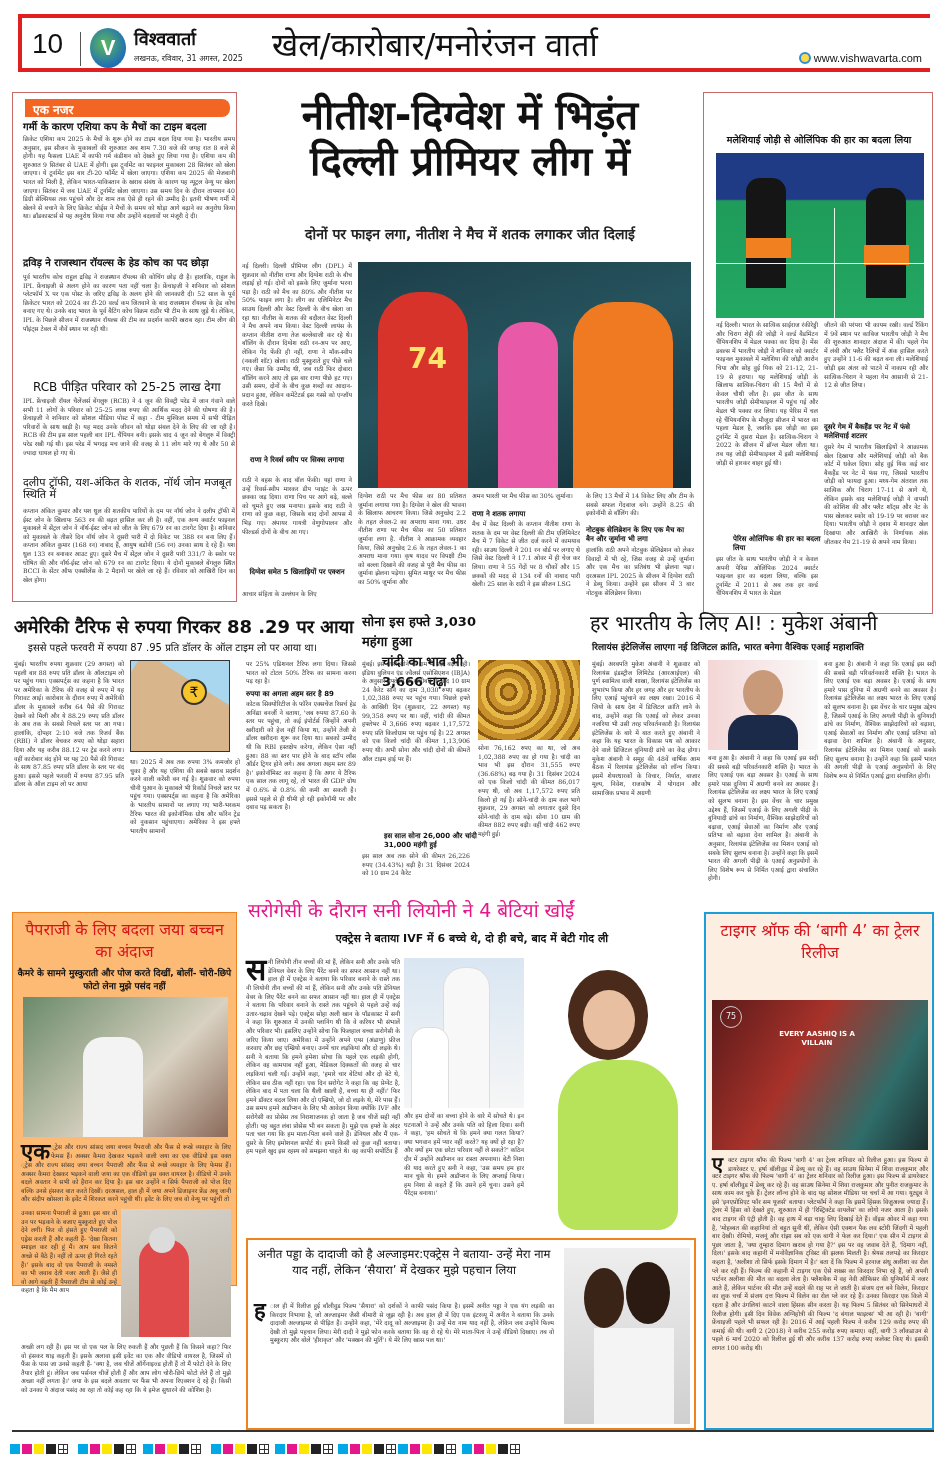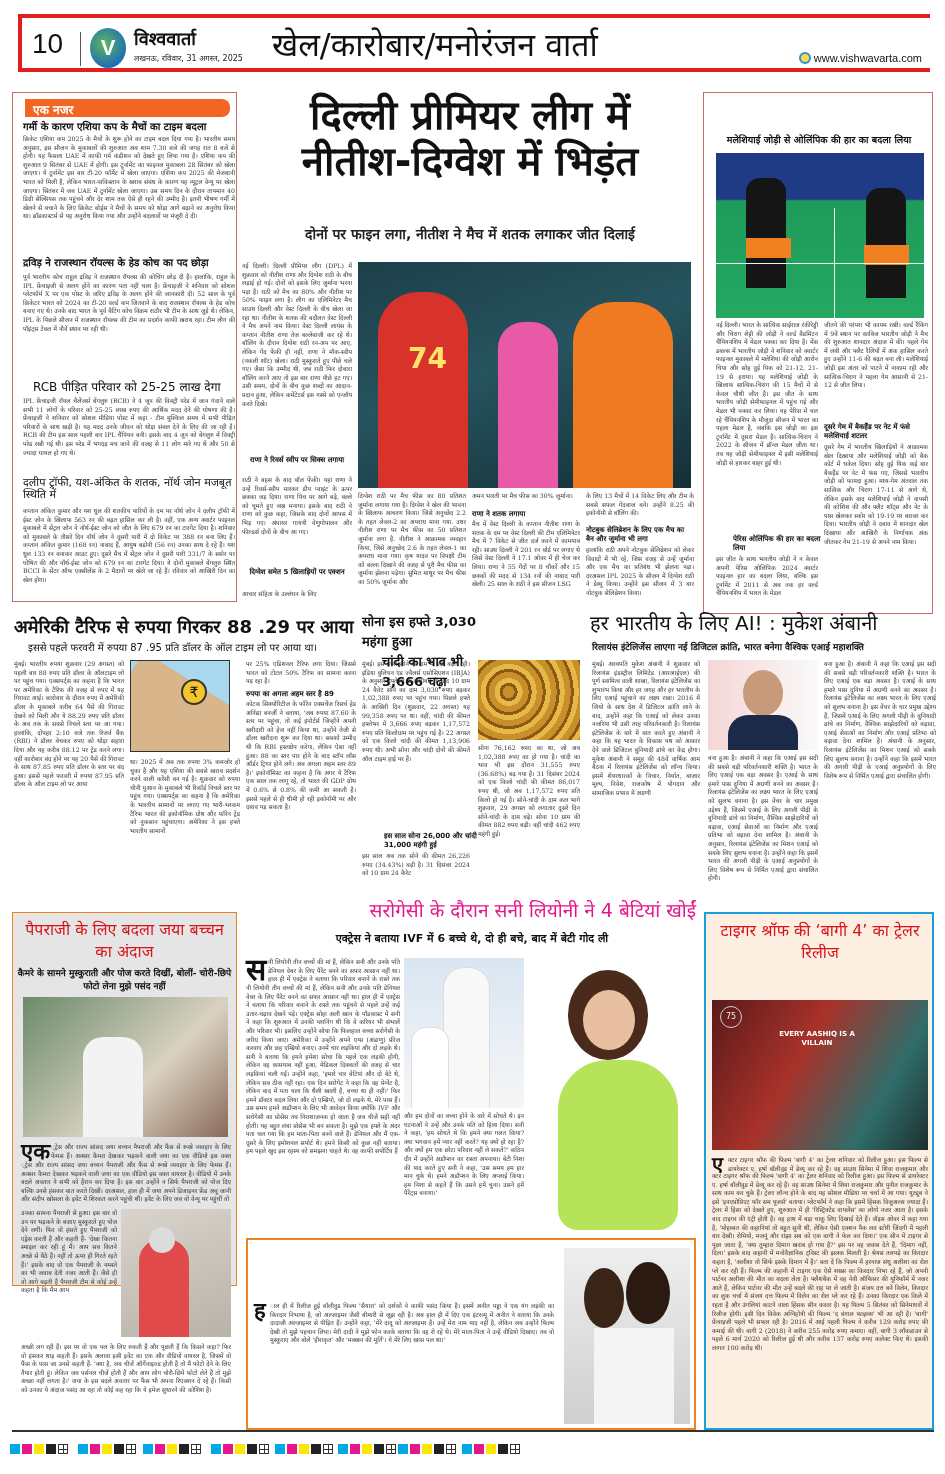--- a/index.html
+++ b/index.html
@@ -50,22 +50,22 @@
   <div class="abs body-text" style="left:10px;top:42px;width:212px;height:120px">क्रिकेट एशिया कप 2025 के मैचों के शुरू होने का टाइम बदल दिया गया है। भारतीय समय अनुसार, इस सीजन के मुकाबलों की शुरुआत अब शाम 7.30 बजे की जगह रात 8 बजे से होगी। यह फैसला UAE में काफी गर्म कंडीशन को देखते हुए लिया गया है। एशिया कप की शुरुआत 9 सितंबर से UAE में होगी। इस टूर्नामेंट का फाइनल मुकाबला 28 सितंबर को खेला जाएगा। ये टूर्नामेंट इस बार टी-20 फॉर्मेट में खेला जाएगा। एशिया कप 2025 की मेजबानी भारत को मिली है, लेकिन भारत-पाकिस्तान के खराब संबंध के कारण यह न्यूट्रल वेन्यू पर खेला जाएगा। सितंबर में जब UAE में टूर्नामेंट खेला जाएगा। उस समय दिन के दौरान तापमान 40 डिग्री सेल्सियस तक पहुंचने और देर शाम तक ऐसे ही रहने की उम्मीद है। इतनी भीषण गर्मी में खेलने से बचाने के लिए क्रिकेट बोर्ड्स ने मैचों के समय को थोड़ा आगे बढ़ाने का अनुरोध किया था। ब्रॉडकास्टर्स से यह अनुरोध किया गया और उन्होंने बदलावों पर मंजूरी दे दी।</div>
   <div class="abs hl" style="left:10px;top:164px;width:212px;font-size:10px">द्रविड़ ने राजस्थान रॉयल्स के हेड कोच का पद छोड़ा</div>
   <div class="abs body-text" style="left:10px;top:180px;width:212px;height:100px">पूर्व भारतीय कोच राहुल द्रविड़ ने राजस्थान रॉयल्स की कोचिंग छोड़ दी है। हालांकि, राहुल के IPL फ्रेंचाइजी से अलग होने का कारण पता नहीं चला है। फ्रेंचाइजी ने शनिवार को सोशल प्लेटफॉर्म X पर एक पोस्ट के जरिए द्रविड़ के अलग होने की जानकारी दी। 52 साल के पूर्व क्रिकेटर भारत को 2024 का टी-20 वर्ल्ड कप जितवाने के बाद राजस्थान रॉयल्स के हेड कोच बनाए गए थे। उनके बाद भारत के पूर्व बैटिंग कोच विक्रम राठौर भी टीम के साथ जुड़े थे। लेकिन, IPL के पिछले सीजन में राजस्थान रॉयल्स की टीम का प्रदर्शन काफी खराब रहा। टीम लीग की पॉइंट्स टेबल में नौवें स्थान पर रही थी।</div>
   <div class="abs hl" style="left:20px;top:288px;width:212px;font-size:12px;font-weight:normal">RCB पीड़ित परिवार को 25-25 लाख देगा</div>
   <div class="abs body-text" style="left:10px;top:304px;width:212px;height:76px">IPL फ्रेंचाइजी रॉयल चैलेंजर्स बेंगलुरु (RCB) ने 4 जून की विक्ट्री परेड में जान गंवाने वाले सभी 11 लोगों के परिवार को 25-25 लाख रुपए की आर्थिक मदद देने की घोषणा की है। फ्रेंचाइजी ने शनिवार को सोशल मीडिया पोस्ट में कहा - टीम मुश्किल समय में सभी पीड़ित परिवारों के साथ खड़ी है। यह मदद उनके जीवन को थोड़ा संबल देने के लिए की जा रही है। RCB की टीम इस साल पहली बार IPL चैंपियन बनी। इसके बाद 4 जून को बेंगलुरु में विक्ट्री परेड रखी गई थी। इस परेड में भगदड़ मच जाने की वजह से 11 लोग मारे गए थे और 50 से ज्यादा घायल हो गए थे।</div>
   <div class="abs hl" style="left:10px;top:384px;width:212px;font-size:11px;font-weight:normal">दलीप ट्रॉफी, यश-अंकित के शतक, नॉर्थ जोन मजबूत स्थिति में</div>
   <div class="abs body-text" style="left:10px;top:414px;width:212px;height:90px">कप्तान अंकित कुमार और यश धुल की शतकीय पारियों के दम पर नॉर्थ जोन ने दलीप ट्रॉफी में ईस्ट जोन के खिलाफ 563 रन की बढ़त हासिल कर ली है। वहीं, एक अन्य क्वार्टर फाइनल मुकाबले में सेंट्रल जोन ने नॉर्थ-ईस्ट जोन को जीत के लिए 679 रन का टारगेट दिया है। शनिवार को मुकाबले के तीसरे दिन नॉर्थ जोन ने दूसरी पारी में दो विकेट पर 388 रन बना लिए हैं। कप्तान अंकित कुमार (168 रन) नाबाद हैं, आयुष बडोनी (56 रन) उनका साथ दे रहे हैं। यश धुल 133 रन बनाकर आउट हुए। दूसरे मैच में सेंट्रल जोन ने दूसरी पारी 331/7 के स्कोर पर घोषित की और नॉर्थ-ईस्ट जोन को 679 रन का टारगेट दिया। ये दोनों मुकाबले बेंगलुरु स्थित BCCI के सेंटर ऑफ एक्सीलेंस के 2 मैदानों पर खेले जा रहे हैं। रविवार को आखिरी दिन का खेल होगा।</div>
 </div>
 
 <div class="abs hl" style="left:250px;top:92px;width:440px;font-size:40px;text-align:center;line-height:46px">
+  <div>नीतीश-दिग्वेश में भिड़ंत</div>
   <div>दिल्ली प्रीमियर लीग में</div>
-  <div>नीतीश-दिग्वेश में भिड़ंत</div>
 </div>
 <div class="abs" style="left:245px;top:224px;width:450px;font-size:14px;font-weight:bold;text-align:center;color:#222">दोनों पर फाइन लगा, नीतीश ने मैच में शतक लगाकर जीत दिलाई</div>
 <div class="abs body-text" style="left:242px;top:262px;width:110px;height:192px">नई दिल्ली। दिल्ली प्रीमियर लीग (DPL) में शुक्रवार को नीतीश राणा और दिग्वेश राठी के बीच लड़ाई हो गई। दोनों को इसके लिए जुर्माना भरना पड़ा है। राठी को मैच का 80% और नीतीश पर 50% फाइन लगा है। लीग का एलिमिनेटर मैच साउथ दिल्ली और वेस्ट दिल्ली के बीच खेला जा रहा था। नीतीश के शतक की बदौलत वेस्ट दिल्ली ने मैच अपने नाम किया। वेस्ट दिल्ली लायंस के कप्तान नीतीश राणा तेज बल्लेबाजी कर रहे थे। बॉलिंग के दौरान दिग्वेश राठी रन-अप पर आए, लेकिन गेंद फेंकी ही नहीं, राणा ने मॉक-स्वीप (नकली शॉट) खेला। राठी मुस्कुराते हुए पीछे चले गए। जैसा कि उम्मीद थी, जब राठी फिर दोबारा बॉलिंग करने आए तो इस बार राणा पीछे हट गए। उसी समय, दोनों के बीच कुछ शब्दों का आदान-प्रदान हुआ, लेकिन कमेंटेटर्स इस गस्से को एन्जॉय करते दिखे।</div>
 <div class="abs sub" style="left:242px;top:456px;width:110px;text-align:center">राणा ने रिवर्स स्वीप पर सिक्स लगाया</div>
 <div class="abs body-text" style="left:242px;top:476px;width:110px;height:80px">राठी ने बहस के बाद बॉल फेंकी। यहां राणा ने उन्हें रिवर्स-स्वीप मारकर डीप प्वाइंट के ऊपर छक्का जड़ दिया। राणा पिच पर आगे बढ़े, बल्ले को चूमते हुए जश्न मनाया। इसके बाद राठी ने राणा को कुछ कहा, जिसके बाद दोनों आपस में भिड़ गए। अंपायर गायत्री वेणुगोपालन और फील्डर्स दोनों के बीच आ गए।</div>
 <div class="abs sub" style="left:242px;top:568px;width:110px;text-align:center">दिग्वेश समेत 5 खिलाड़ियों पर एक्शन</div>
 <div class="abs body-text" style="left:242px;top:590px;width:110px;height:12px">आचार संहिता के उल्लंघन के लिए</div>
 <div class="photo" style="left:358px;top:262px;width:333px;height:226px;background:linear-gradient(160deg,#1d3f4a 0%,#26545e 45%,#142f38 100%)">
   <div class="abs" style="left:20px;top:30px;width:90px;height:200px;background:#d8332a;border-radius:40px 40px 0 0"></div>
   <div class="abs" style="left:50px;top:80px;color:#ffe36a;font-weight:bold;font-size:28px">74</div>
@@ -123,54 +123,55 @@
 <div class="abs hl" style="left:590px;top:612px;width:350px;font-size:20px;font-weight:normal;white-space:nowrap">हर भारतीय के लिए AI! : मुकेश अंबानी</div>
 <div class="abs" style="left:592px;top:640px;width:345px;font-size:9px;font-weight:bold;white-space:nowrap">रिलायंस इंटेलिजेंस लाएगा नई डिजिटल क्रांति, भारत बनेगा वैश्विक एआई महाशक्ति</div>
 <div class="abs body-text" style="left:592px;top:660px;width:108px;height:222px">मुंबई। अरबपति मुकेश अंबानी ने शुक्रवार को रिलायंस इंडस्ट्रीज लिमिटेड (आरआईएल) की पूर्ण स्वामित्व वाली शाखा, रिलायंस इंटेलिजेंस का शुभारंभ किया और हर जगह और हर भारतीय के लिए एआई पहुंचाने का लक्ष्य रखा। 2016 में जियो के साथ देश में डिजिटल क्रांति लाने के बाद, उन्होंने कहा कि एआई को लेकर उनका नजरिया भी उसी तरह परिवर्तनकारी है। रिलायंस इंटेलिजेंस के बारे में बात करते हुए अंबानी ने कहा कि यह भारत के विकास पथ को आकार देने वाले डिजिटल बुनियादी ढांचे का केंद्र होगा। मुकेश अंबानी ने समूह की 48वें वार्षिक आम बैठक में रिलायंस इंटेलिजेंस को लॉन्च किया। इसमें शेयरधारकों के विचार, निर्यात, बाजार मूल्य, निवेश, राजकोष में योगदान और सामाजिक प्रभाव में अग्रणी</div>
 <div class="photo" style="left:708px;top:660px;width:110px;height:90px;background:linear-gradient(90deg,#f4d6d6,#fafafa)">
   <div class="abs" style="left:35px;top:10px;width:40px;height:46px;border-radius:50%;background:#c99a7a"></div>
   <div class="abs" style="left:20px;top:55px;width:70px;height:40px;background:#1b2a48;border-radius:20px 20px 0 0"></div>
 </div>
 <div class="abs body-text" style="left:708px;top:754px;width:110px;height:128px">बना हुआ है। अंबानी ने कहा कि एआई इस सदी की सबसे बड़ी परिवर्तनकारी शक्ति है। भारत के लिए एआई एक बड़ा अवसर है। एआई के साथ हमारे पास दुनिया में अग्रणी बनने का अवसर है। रिलायंस इंटेलिजेंस का लक्ष्य भारत के लिए एआई को सुलभ बनाना है। इस वेंचर के चार प्रमुख उद्देश्य हैं, जिसमें एआई के लिए अगली पीढ़ी के बुनियादी ढांचे का निर्माण, वैश्विक साझेदारियों को बढ़ावा, एआई सेवाओं का निर्माण और एआई प्रतिभा को बढ़ावा देना शामिल है। अंबानी के अनुसार, रिलायंस इंटेलिजेंस का मिशन एआई को सबके लिए सुलभ बनाना है। उन्होंने कहा कि इसमें भारत की अगली पीढ़ी के एआई अनुप्रयोगों के लिए विशेष रूप से निर्मित एआई द्वारा संचालित होगी।</div>
 <div class="abs body-text" style="left:824px;top:660px;width:112px;height:222px">बना हुआ है। अंबानी ने कहा कि एआई इस सदी की सबसे बड़ी परिवर्तनकारी शक्ति है। भारत के लिए एआई एक बड़ा अवसर है। एआई के साथ हमारे पास दुनिया में अग्रणी बनने का अवसर है। रिलायंस इंटेलिजेंस का लक्ष्य भारत के लिए एआई को सुलभ बनाना है। इस वेंचर के चार प्रमुख उद्देश्य हैं, जिसमें एआई के लिए अगली पीढ़ी के बुनियादी ढांचे का निर्माण, वैश्विक साझेदारियों को बढ़ावा, एआई सेवाओं का निर्माण और एआई प्रतिभा को बढ़ावा देना शामिल है। अंबानी के अनुसार, रिलायंस इंटेलिजेंस का मिशन एआई को सबके लिए सुलभ बनाना है। उन्होंने कहा कि इसमें भारत की अगली पीढ़ी के एआई अनुप्रयोगों के लिए विशेष रूप से निर्मित एआई द्वारा संचालित होगी।</div>
 
-<div class="abs" style="left:12px;top:912px;width:225px;height:374px;background:#e5e5e5;border:1px solid #f0821e">
+<div class="abs" style="left:12px;top:912px;width:225px;height:374px;background:#fdba74;border:1px solid #f0821e">
   <div class="abs hl" style="left:4px;top:6px;width:215px;font-size:16px;color:#d7141a;text-align:center;font-weight:normal;line-height:22px">पैपराजी के लिए बदला जया बच्चन का अंदाज</div>
   <div class="abs" style="left:4px;top:54px;width:215px;font-size:9px;font-weight:bold;text-align:center;line-height:13px">कैमरे के सामने मुस्कुराती और पोज करते दिखीं, बोलीं- चोरी-छिपे फोटो लेना मुझे पसंद नहीं</div>
   <div class="photo" style="left:10px;top:84px;width:205px;height:140px;background:linear-gradient(135deg,#6a8a6a,#d9d1c1 60%,#8a6a5a)">
     <div class="abs" style="left:60px;top:40px;width:60px;height:100px;background:#f3f3f3;border-radius:20px 20px 0 0"></div>
   </div>
   <div class="abs" style="left:8px;top:228px;font-size:22px;font-weight:bold;line-height:22px">एक</div>
   <div class="abs body-text" style="left:38px;top:230px;width:180px;height:16px">्ट्रेस और राज्य सांसद जया बच्चन पैपराजी और फैंस से रूखे व्यवहार के लिए फेमस हैं। अक्सर कैमरा देखकर भड़कने वाली जया का एक वीडियो इस वक्त वायरल है। वीडियो में उनके बदले अवतार ने सभी को हैरान कर दिया है। इस बार उन्होंने न सिर्फ पैपराजी को पोज दिए बल्कि उनसे हंसकर बात करते दिखीं। दरअसल, हाल ही में जया अपने डिजाइनर फ्रेंड अबू जानी और संदीप खोसला के इवेंट में शिरकत करने पहुंची थीं। इवेंट के लिए जब वो वेन्यू पर पहुंचीं तो</div>
   <div class="abs body-text" style="left:8px;top:248px;width:210px;height:46px">्ट्रेस और राज्य सांसद जया बच्चन पैपराजी और फैंस से रूखे व्यवहार के लिए फेमस हैं। अक्सर कैमरा देखकर भड़कने वाली जया का एक वीडियो इस वक्त वायरल है। वीडियो में उनके बदले अवतार ने सभी को हैरान कर दिया है। इस बार उन्होंने न सिर्फ पैपराजी को पोज दिए बल्कि उनसे हंसकर बात करते दिखीं। दरअसल, हाल ही में जया अपने डिजाइनर फ्रेंड अबू जानी और संदीप खोसला के इवेंट में शिरकत करने पहुंची थीं। इवेंट के लिए जब वो वेन्यू पर पहुंचीं तो</div>
   <div class="abs body-text" style="left:8px;top:296px;width:96px;height:132px">उनका सामना पैपराजी से हुआ। इस बार वो उन पर भड़कने के बजाए मुस्कुराते हुए पोज देने लगीं। फिर वो हंसते हुए पैपराजी को एड्रेस करती हैं और कहती हैं- 'देखा कितना स्माइल कर रही हूं मैं। आप सब कितने अच्छे से बैठे हैं। नहीं तो ऊपर ही गिरते रहते हैं।' इसके बाद वो एक पैपराजी के नमस्ते का भी जवाब देती नजर आती हैं। जैसे ही वो आगे बढ़ती हैं पैपराजी टीम से कोई उन्हें कहता है कि मैम आप</div>
   <div class="photo" style="left:108px;top:296px;width:110px;height:128px;background:linear-gradient(160deg,#d8d4cc,#b9b2a8)">
     <div class="abs" style="left:18px;top:30px;width:50px;height:100px;background:#e04a4a;border-radius:22px 22px 0 0"></div>
     <div class="abs" style="left:28px;top:18px;width:26px;height:26px;border-radius:50%;background:#dcdcdc"></div>
   </div>
   <div class="abs body-text" style="left:8px;top:430px;width:210px;height:84px">अच्छी लग रही हैं। इस पर वो एक पल के लिए रुकती हैं और पूछती हैं कि किसने कहा? फिर वो हंसकर थाइ कहती हैं। इसके अलावा इसी इवेंट का एक और वीडियो वायरल है, जिसमें वो फैंस के पास जा उनसे कहती हैं- 'क्या है, जब चीजें ऑर्गेनाइज्ड होती हैं तो मैं फोटो देने के लिए तैयार होती हूं। लेकिन जब पर्सनल चीजें होती हैं और आप लोग चोरी-छिपे फोटो लेते हैं तो मुझे अच्छा नहीं लगता है।' जया के इस बदले अवतार पर फैंस भी अपना रिएक्शन दे रहे हैं। किसी को उनका ये अंदाज पसंद आ रहा तो कोई कह रहा कि ये इमेज सुधारने की कोशिश है।</div>
 </div>
 
-<div class="abs hl" style="left:248px;top:900px;width:448px;font-size:19px;color:#e5168a;text-align:right;font-weight:normal">सरोगेसी के दौरान सनी लियोनी ने 4 बेटियां खोईं</div>
+<div class="abs hl" style="left:248px;top:900px;width:448px;font-size:19px;color:#e5168a;text-align:left;font-weight:normal">सरोगेसी के दौरान सनी लियोनी ने 4 बेटियां खोईं</div>
 <div class="abs" style="left:248px;top:930px;width:448px;font-size:11px;text-align:center;font-weight:bold">एक्ट्रेस ने बताया IVF में 6 बच्चे थे, दो ही बचे, बाद में बेटी गोद ली</div>
 <div class="abs" style="left:246px;top:955px;font-size:30px;font-weight:bold;line-height:30px">स</div>
 <div class="abs body-text" style="left:268px;top:958px;width:132px;height:24px">नी लियोनी तीन बच्चों की मां हैं, लेकिन सनी और उनके पति डेनियल वेबर के लिए पैरेंट बनने का सफर आसान नहीं था। हाल ही में एक्ट्रेस ने बताया कि परिवार बनाने के रास्ते तक पहुंचने से पहले उन्हें कई उतार-चढ़ाव देखने पड़े। एक्ट्रेस सोहा अली खान के पॉडकास्ट में सनी ने कहा कि शुरुआत में उनकी प्लानिंग थी कि वे करियर भी संभालें और परिवार भी। इसलिए उन्होंने सोचा कि फिलहाल बच्चा सरोगेसी के जरिए किया जाए। अमेरिका में उन्होंने अपने एग्स (अंडाणु) फ्रीज करवाए और छह एम्ब्रियो बनाए। उनमें चार लड़कियां और दो लड़के थे। सनी ने बताया कि हमने हमेशा सोचा कि पहले एक लड़की होगी, लेकिन वह कामयाब नहीं हुआ, मेडिकल दिक्कतों की वजह से चार लड़कियां चली गईं। उन्होंने कहा, 'हमारे चार बेटियां और दो बेटे थे, लेकिन सब ठीक नहीं रहा। एक दिन सरोगेट ने कहा कि वह प्रेग्नेंट है, लेकिन बाद में पता चला कि थैली खाली है, बच्चा था ही नहीं।' फिर हमने डॉक्टर बदल लिया और दो एम्ब्रियो, जो दो लड़के थे, मेरे पास हैं। उस समय हमने अडॉप्शन के लिए भी आवेदन किया क्योंकि IVF और सरोगेसी का प्रोसेस तब निराशाजनक हो जाता है जब चीजें सही नहीं होतीं। यह बहुत लंबा प्रोसेस भी बन सकता है। मुझे एक हफ्ते के अंदर पता चल गया कि हम माता-पिता बनने वाले हैं। डेनियल और मैं एक-दूसरे के लिए इमोशनल सपोर्ट थे। हमने किसी को कुछ नहीं बताया। हम पहले खुद इस रहस्य को समझना चाहते थे। वह काफी सपोर्टिव हैं</div>
 <div class="abs body-text" style="left:246px;top:984px;width:154px;height:242px">नी लियोनी तीन बच्चों की मां हैं, लेकिन सनी और उनके पति डेनियल वेबर के लिए पैरेंट बनने का सफर आसान नहीं था। हाल ही में एक्ट्रेस ने बताया कि परिवार बनाने के रास्ते तक पहुंचने से पहले उन्हें कई उतार-चढ़ाव देखने पड़े। एक्ट्रेस सोहा अली खान के पॉडकास्ट में सनी ने कहा कि शुरुआत में उनकी प्लानिंग थी कि वे करियर भी संभालें और परिवार भी। इसलिए उन्होंने सोचा कि फिलहाल बच्चा सरोगेसी के जरिए किया जाए। अमेरिका में उन्होंने अपने एग्स (अंडाणु) फ्रीज करवाए और छह एम्ब्रियो बनाए। उनमें चार लड़कियां और दो लड़के थे। सनी ने बताया कि हमने हमेशा सोचा कि पहले एक लड़की होगी, लेकिन वह कामयाब नहीं हुआ, मेडिकल दिक्कतों की वजह से चार लड़कियां चली गईं। उन्होंने कहा, 'हमारे चार बेटियां और दो बेटे थे, लेकिन सब ठीक नहीं रहा। एक दिन सरोगेट ने कहा कि वह प्रेग्नेंट है, लेकिन बाद में पता चला कि थैली खाली है, बच्चा था ही नहीं।' फिर हमने डॉक्टर बदल लिया और दो एम्ब्रियो, जो दो लड़के थे, मेरे पास हैं। उस समय हमने अडॉप्शन के लिए भी आवेदन किया क्योंकि IVF और सरोगेसी का प्रोसेस तब निराशाजनक हो जाता है जब चीजें सही नहीं होतीं। यह बहुत लंबा प्रोसेस भी बन सकता है। मुझे एक हफ्ते के अंदर पता चल गया कि हम माता-पिता बनने वाले हैं। डेनियल और मैं एक-दूसरे के लिए इमोशनल सपोर्ट थे। हमने किसी को कुछ नहीं बताया। हम पहले खुद इस रहस्य को समझना चाहते थे। वह काफी सपोर्टिव हैं</div>
 <div class="photo" style="left:404px;top:958px;width:120px;height:150px;background:linear-gradient(180deg,#d9e6f2,#f6f6f6)">
   <div class="abs" style="left:40px;top:10px;width:45px;height:140px;background:#f8f8f8;border-radius:20px 20px 0 0;box-shadow:0 0 0 1px #ddd"></div>
   <div class="abs" style="left:8px;top:70px;width:36px;height:80px;background:#fff;border-radius:14px 14px 0 0;box-shadow:0 0 0 1px #ddd"></div>
 </div>
 <div class="photo" style="left:528px;top:950px;width:170px;height:285px;background:#fff">
   <div class="abs" style="left:40px;top:20px;width:80px;height:90px;border-radius:50%;background:#4a2a1a"></div>
   <div class="abs" style="left:55px;top:40px;width:52px;height:60px;border-radius:50%;background:#e8bfa0"></div>
   <div class="abs" style="left:30px;top:110px;width:120px;height:170px;background:#b7e35a;border-radius:50px 50px 20px 20px"></div>
 </div>
 <div class="abs body-text" style="left:404px;top:1112px;width:120px;height:114px">और हम दोनों का बच्चा होने के बारे में सोचते थे। इन घटनाओं ने उन्हें और उनके पति को हिला दिया। सनी ने कहा, 'हम सोचते थे कि हमने क्या गलत किया? क्या भगवान हमें प्यार नहीं करते? यह क्यों हो रहा है? और क्यों हम एक छोटा परिवार नहीं ले सकते?' कठिन दौर में उन्होंने अडॉप्शन का रास्ता अपनाया। बेटी निशा की याद करते हुए सनी ने कहा, 'उस समय हम हार मान चुके थे। हमने अडॉप्शन के लिए अप्लाई किया। हम निशा से कहते हैं कि उसने हमें चुना। उसने हमें पैरेंट्स बनाया।'</div>
 
 <div class="abs" style="left:246px;top:1238px;width:450px;height:192px;border:2px solid #f0821e">
+  <div class="abs hl" style="left:6px;top:6px;width:300px;font-size:11.5px;text-align:center;font-weight:normal;line-height:16px">अनीत पड्डा के दादाजी को है अल्जाइमर:एक्ट्रेस ने बताया- उन्हें मेरा नाम याद नहीं, लेकिन ‘सैयारा’ में देखकर मुझे पहचान लिया</div>
   <div class="abs" style="left:6px;top:60px;font-size:22px;font-weight:bold;line-height:22px">ह</div>
   <div class="abs body-text" style="left:22px;top:62px;width:284px;height:124px">ाल ही में रिलीज हुई बॉलीवुड फिल्म 'सैयारा' को दर्शकों ने काफी पसंद किया है। इसमें अनीत पड्डा ने एक यंग लड़की का किरदार निभाया है, जो अल्जाइमर जैसी बीमारी से जूझ रही है। अब हाल ही में दिए एक इंटरव्यू में अनीत ने बताया कि उनके दादाजी अल्जाइमर से पीड़ित हैं। उन्होंने कहा, 'मेरे दादू को अल्जाइमर है। उन्हें मेरा नाम याद नहीं है, लेकिन जब उन्होंने फिल्म देखी तो मुझे पहचान लिया। मेरी दादी ने मुझे फोन करके बताया कि वह रो रहे थे। मेरे माता-पिता ने उन्हें वीडियो दिखाए। तब वो मुस्कुराए और बोले 'हीराकृत' और 'मक्खन की मूर्ति'। ये मेरे लिए खास पल था।'</div>
   <div class="photo" style="left:316px;top:8px;width:126px;height:176px;background:linear-gradient(180deg,#eee,#cfcfcf)">
     <div class="abs" style="left:20px;top:20px;width:40px;height:60px;border-radius:50%;background:#3a2418"></div>
     <div class="abs" style="left:62px;top:14px;width:44px;height:62px;border-radius:50%;background:#2a1a12"></div>
     <div class="abs" style="left:30px;top:80px;width:80px;height:96px;background:#f4f4f4"></div>
   </div>
 </div>
 
 <div class="abs" style="left:704px;top:912px;width:230px;height:518px;background:#fdeee2;border:2px solid #1aa0d8">

